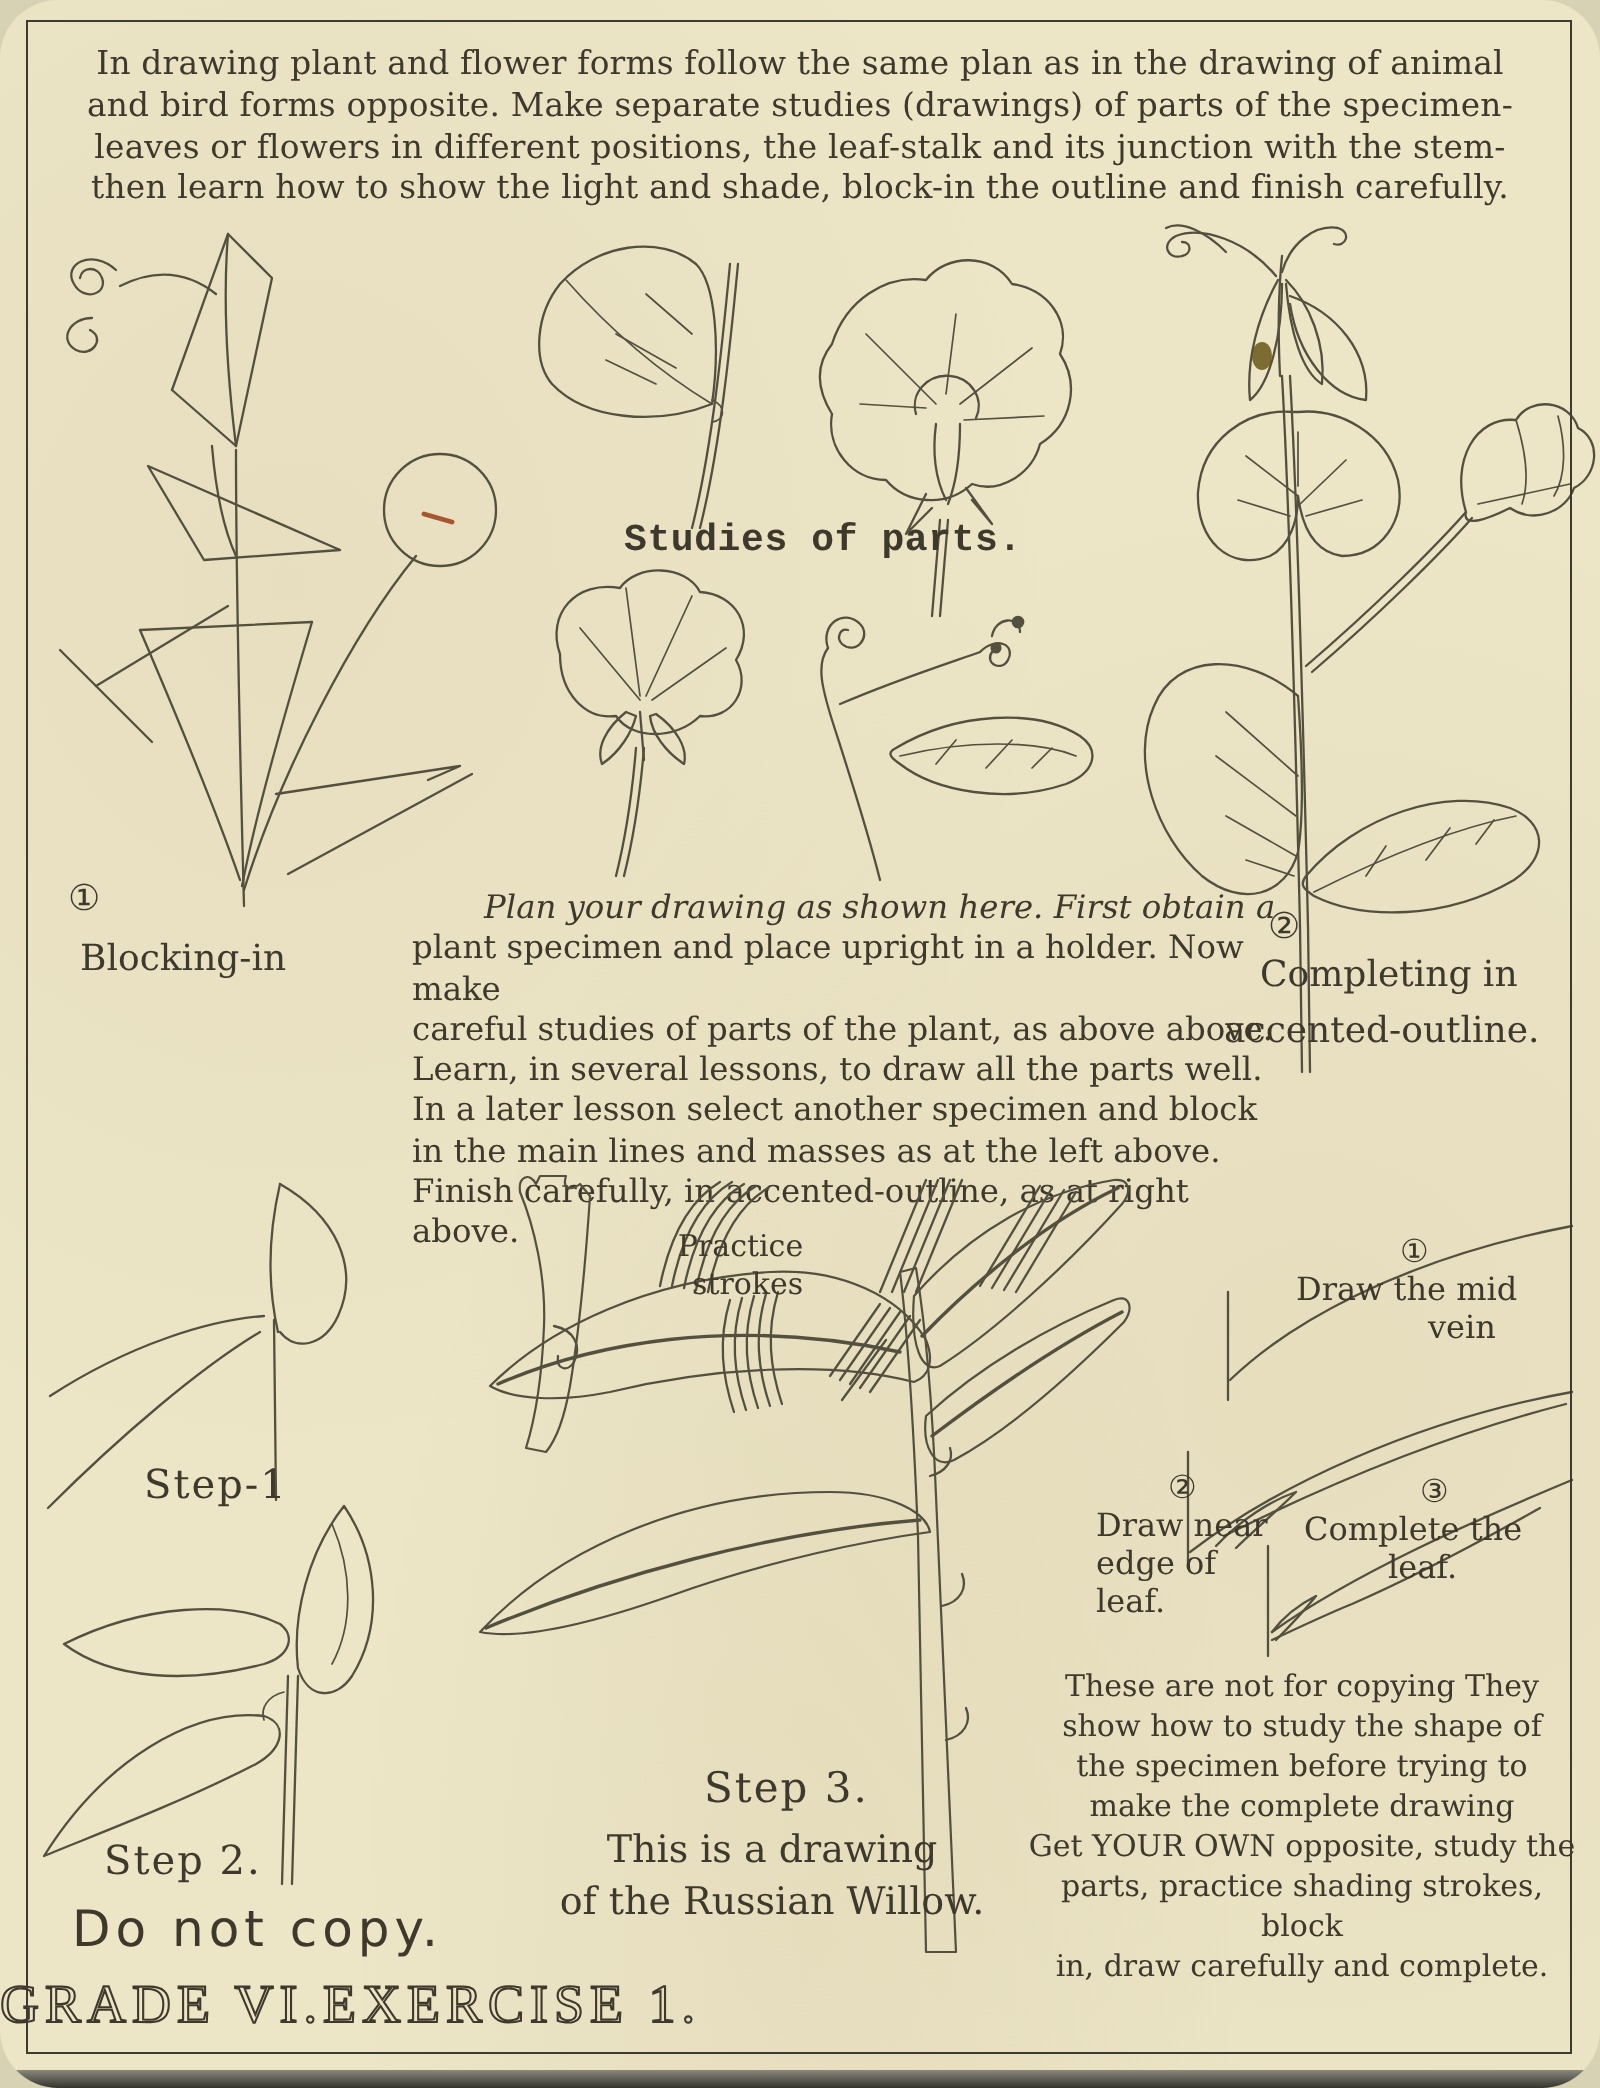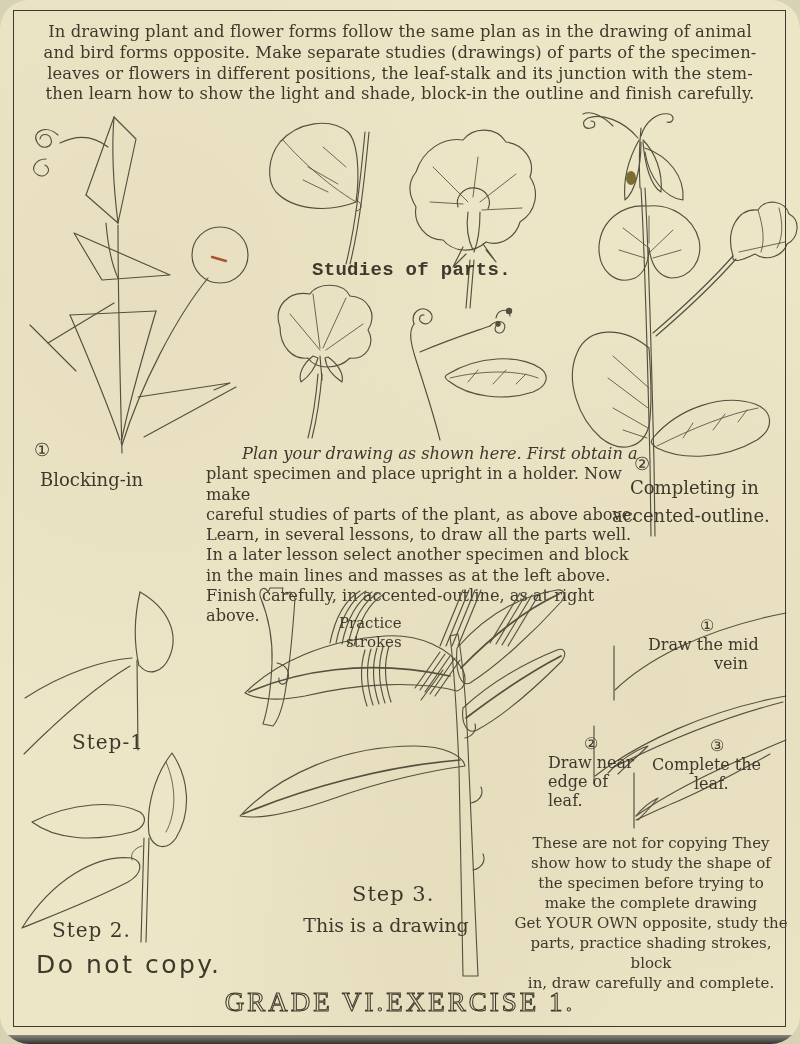--- a/index.html
+++ b/index.html
@@ -35,21 +35,21 @@
   .notepar{left:514px;top:833px;width:274px;font-size:15px;line-height:20px;text-align:center;}
   .lbl{font-size:18px;line-height:24px;}
   .sm{font-size:16px;line-height:19px;}
   .blk{display:block;}
   .studies-lbl{left:312px;top:259px;font-size:19px;font-weight:bold;letter-spacing:0.3px;font-family:Liberation Mono, monospace;}
   .practice-lbl{left:326px;top:614px;font-size:15px;line-height:19px;}
   .step-lbl{font-size:20px;letter-spacing:1px;}
   .willow-cap{left:260px;top:912px;width:252px;text-align:center;font-size:19px;line-height:26px;}
   .donotcopy{left:36px;top:950px;font-size:25px;letter-spacing:2.5px;font-family:"DejaVu Sans",sans-serif;font-weight:normal;}
   .grade{
-    left:0;top:987px;width:800px;text-align:center;
+    left:0;top:987px;width:800px;text-align:left;
     font-family:"Liberation Serif",serif;font-size:27px;letter-spacing:3px;
     color:var(--ink);
   }
   @supports ((-webkit-text-stroke: 1px black)){
     .grade{color:transparent;-webkit-text-stroke:1.05px var(--ink);}
   }
   svg{position:absolute;overflow:visible;}
   svg *{vector-effect:non-scaling-stroke;}
   .s path,.s line,.s circle,.s ellipse{stroke:var(--sketch);fill:none;stroke-width:1.15;stroke-linecap:round;stroke-linejoin:round;}
   .s .thin{stroke-width:0.85;}
@@ -289,20 +289,21 @@
   </div>
   <div class="abs ht sm" style="left:644px;top:736px;width:150px;">
     <span class="blk" style="margin-left:66px;">③</span>
     <span class="blk" style="margin-left:8px;">Complete the</span>
     <span class="blk" style="margin-left:50px;">leaf.</span>
   </div>
 
   <div class="abs ht step-lbl" style="left:352px;top:882px;font-size:21px;">Step 3.</div>
   <div class="abs ht willow-cap">
     <span class="blk">This is a drawing</span>
+    <span class="blk">of the Russian Willow.</span>
   </div>
 
   <div class="abs notepar ht">
     <div class="ln">These are not for copying They</div>
     <div class="ln">show how to study the shape of</div>
     <div class="ln">the specimen before trying to</div>
     <div class="ln">make the complete drawing</div>
     <div class="ln">Get YOUR OWN opposite, study the</div>
     <div class="ln">parts, practice shading strokes, block</div>
     <div class="ln">in, draw carefully and complete.</div>

